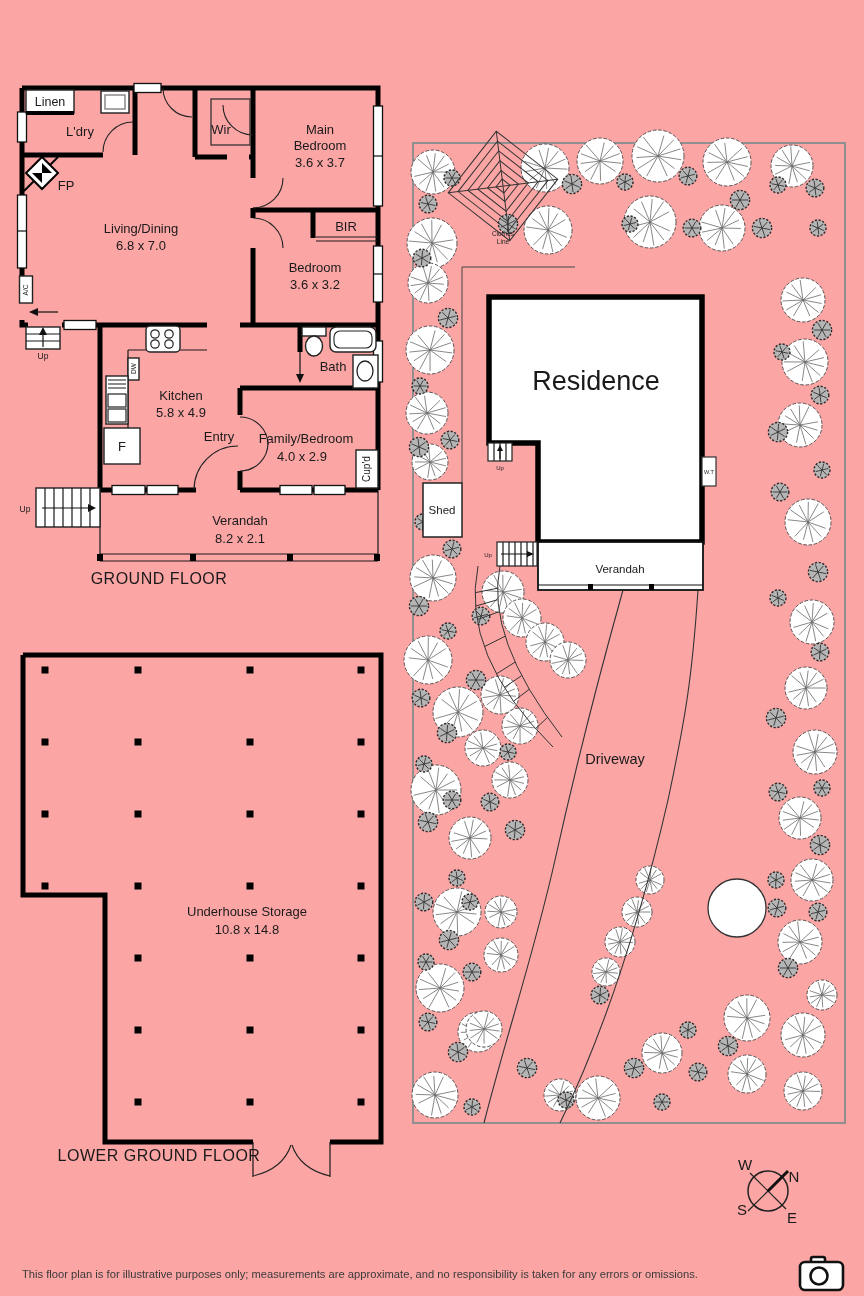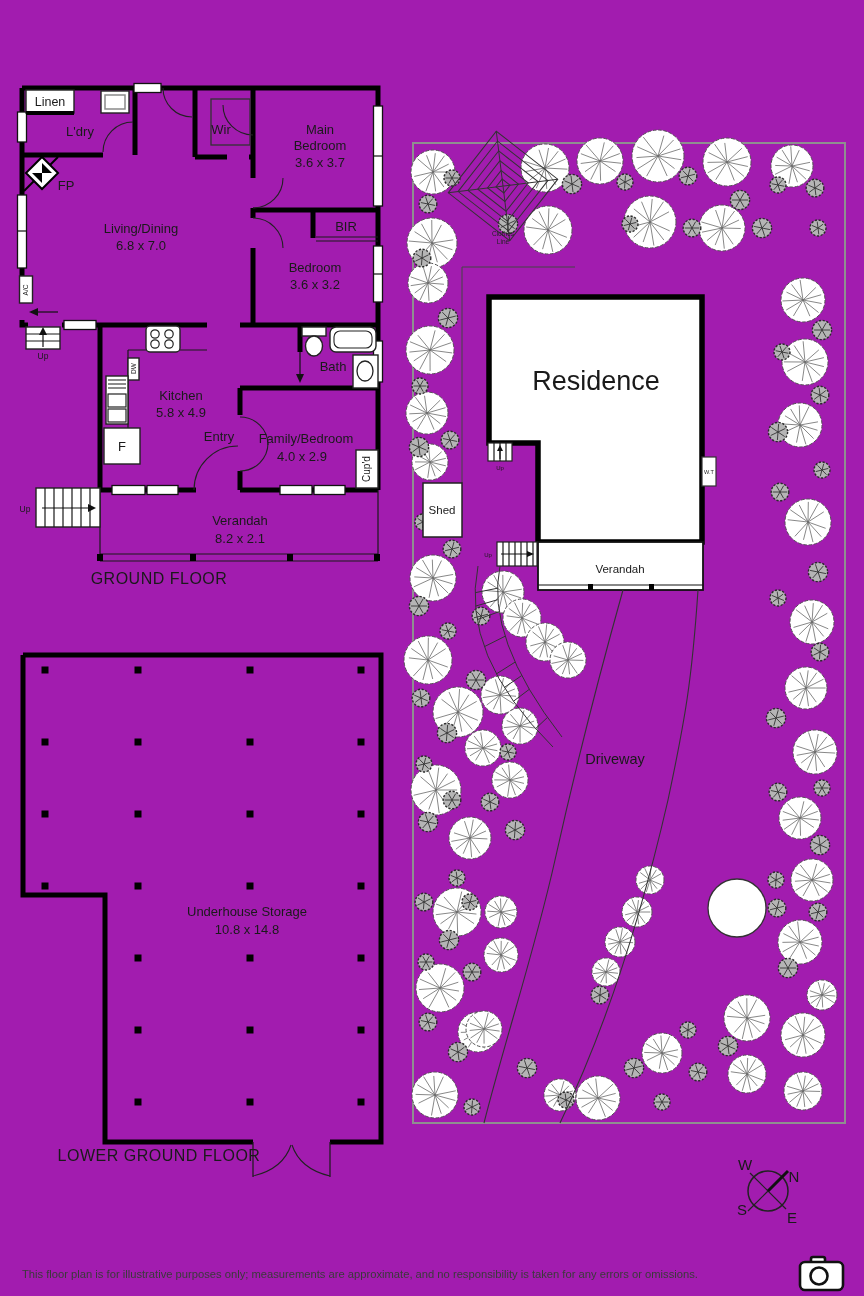--- a/index.html
+++ b/index.html
@@ -1,16 +1,16 @@
 <!DOCTYPE html>
 <html><head>
 <meta charset="utf-8">
 <style>
   html,body{margin:0;padding:0;background:#fff;}
-  #page{position:relative;width:864px;height:1296px;background:#a21caf;overflow:hidden;
+  #page{position:relative;width:864px;height:1296px;background:#fca5a5;overflow:hidden;
         font-family:"Liberation Sans", sans-serif;}
   svg{display:block}
   text{fill:#1a1a1a;font-family:"Liberation Sans", sans-serif;}
   .room-label{font-size:13px;}
   .dim-label{font-size:13px;}
   .tiny-label{font-size:6.5px;fill:#222;}
   .up-label{font-size:8.5px;}
   .floor-title{font-size:16px;letter-spacing:.5px;}
   .residence-label{font-size:27px;}
   .site-label{font-size:11.5px;}

